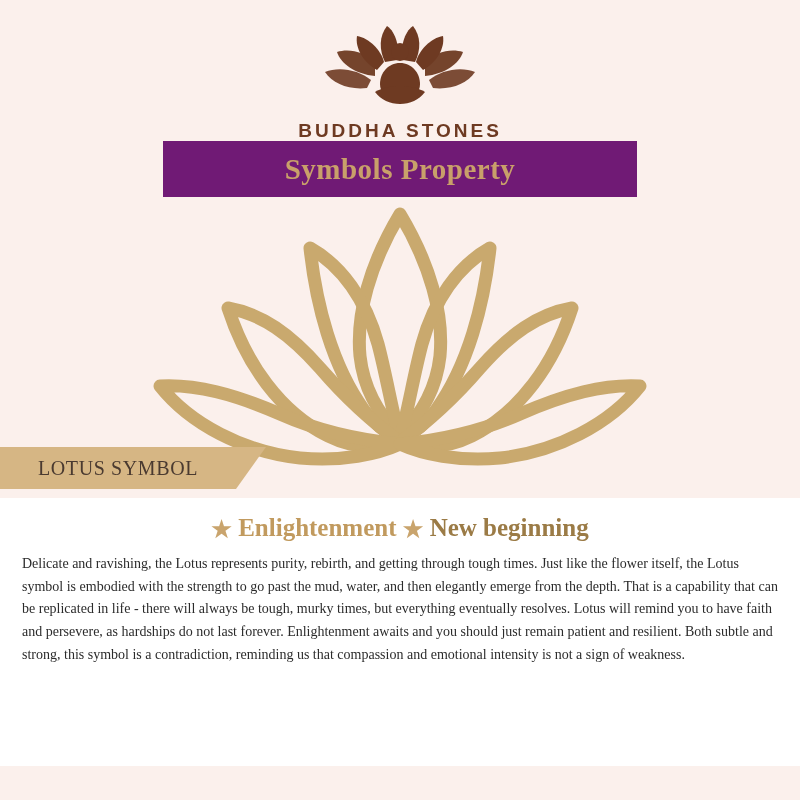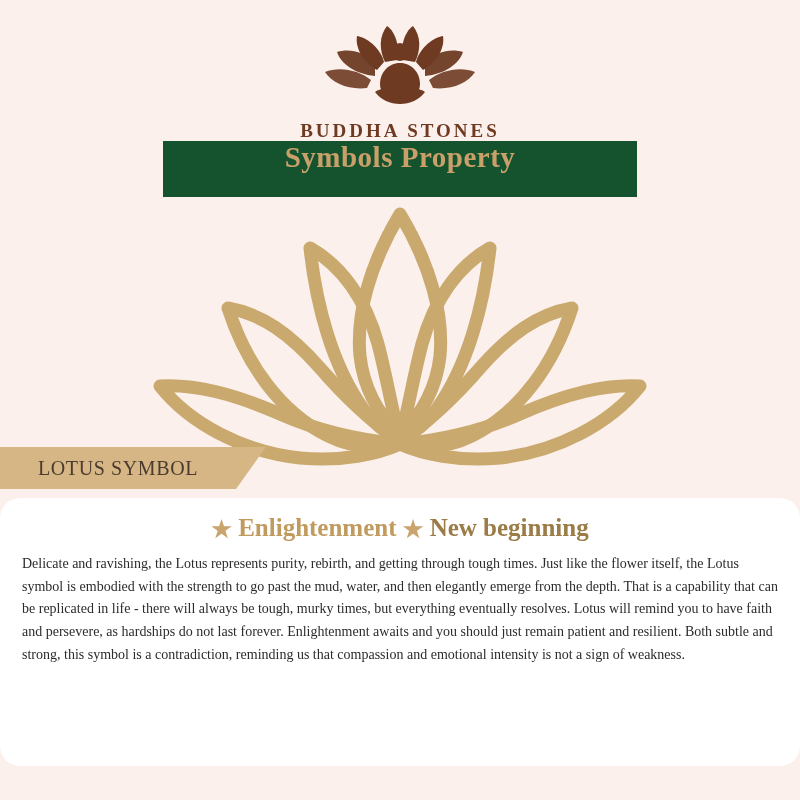--- a/index.html
+++ b/index.html
@@ -91,32 +91,33 @@
   .logo-mark {
     display: block;
     margin: 0 auto;
   }
   .brand-name {
     margin-top: 2px;
     font-size: 19px;
     letter-spacing: 3px;
     font-weight: bold;
     color: #6e3a22;
-    font-family: Liberation Serif, serif;
+    font-family: Liberation Sans, sans-serif;
   }
 
   
   .title-plate {
     position: absolute;
     top: 141px;
     left: 163px;
     width: 474px;
     height: 56px;
-    background: #14532d;
+    background: #701a75;
     display: flex;
+    align-items: center;
     justify-content: center;
   }
   .title-text {
     font-family: "Liberation Serif", serif;
     font-weight: bold;
     font-size: 29px;
     color: #c9a06a;
     letter-spacing: 0.5px;
   }
 
@@ -150,21 +151,20 @@
   }
 
   
   .body-panel {
     position: absolute;
     top: 498px;
     left: 0;
     width: 800px;
     height: 268px;
     background: #ffffff;
-    border-radius: 20px;
   }
 
   .subhead {
     margin: 16px 0 10px 0;
     text-align: center;
     font-family: "Liberation Serif", serif;
     font-weight: bold;
     font-size: 25px;
     color: #c19a5e;
     white-space: nowrap;

